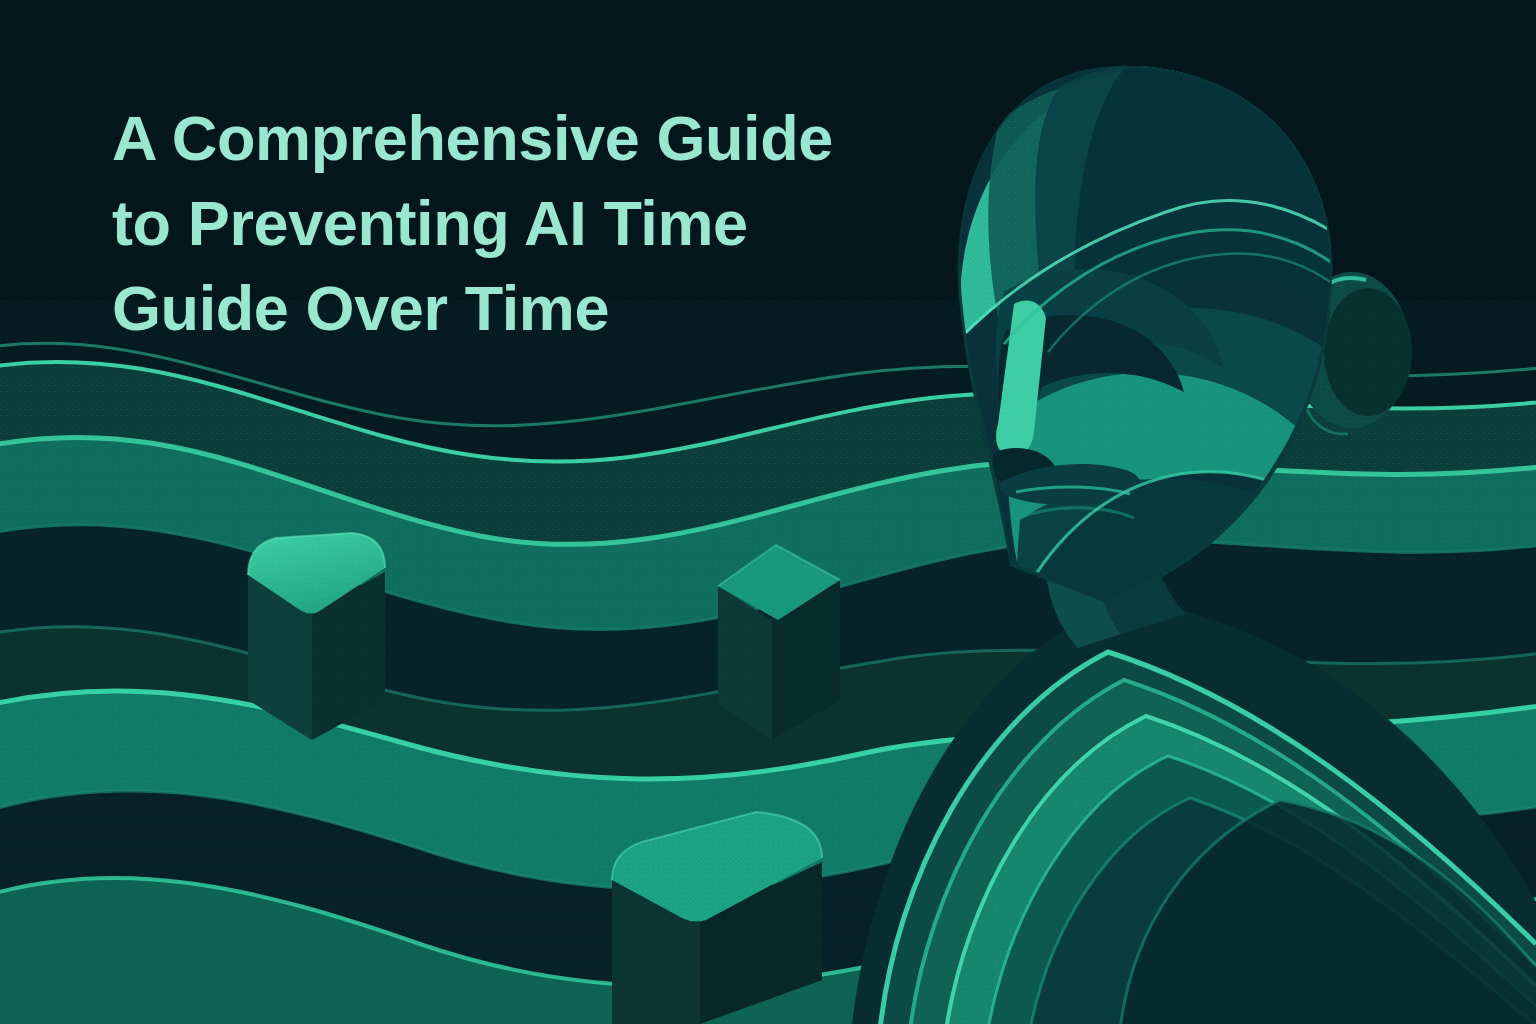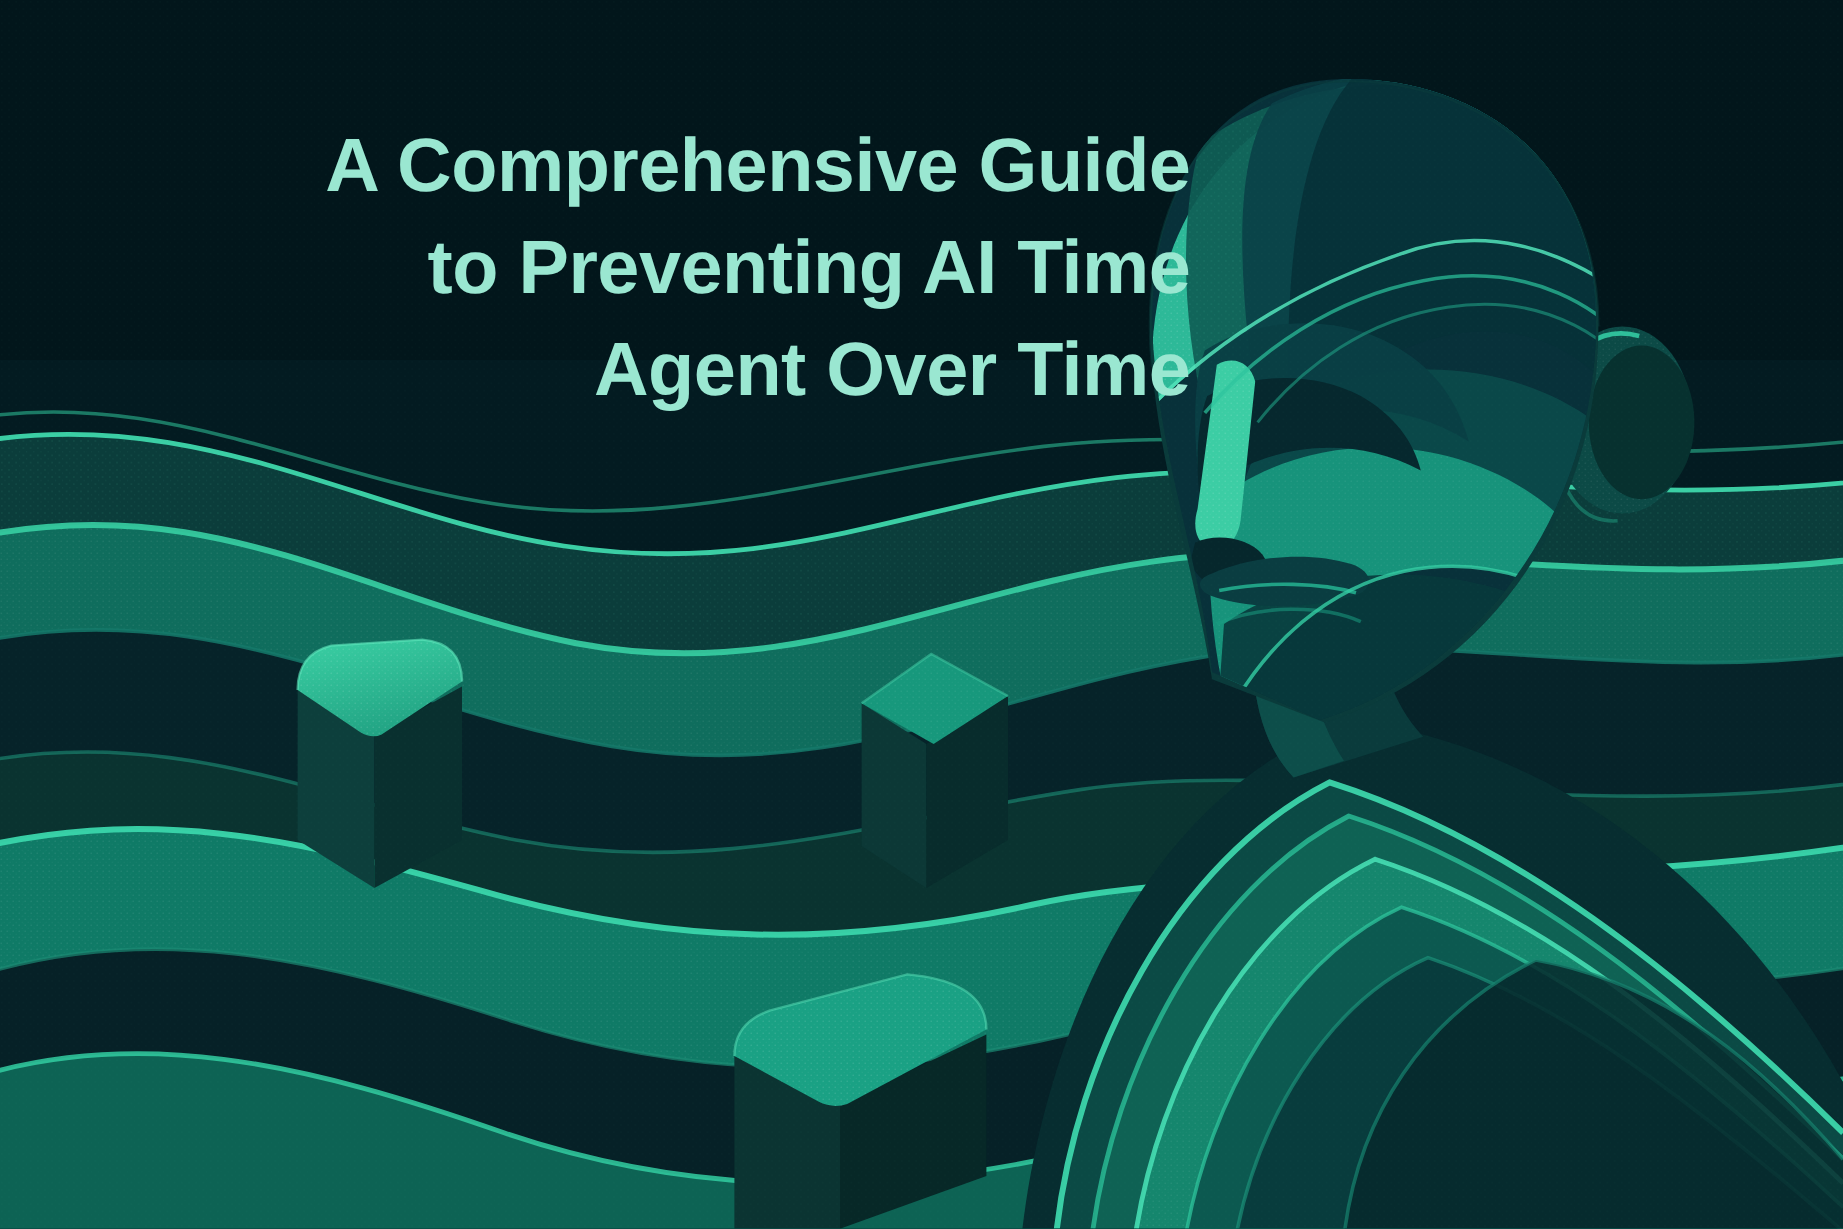--- a/index.html
+++ b/index.html
@@ -21,21 +21,20 @@
   }
   .title-line{
     display:block;
     font-size:63px;
     line-height:85px;
     font-weight:700;
     letter-spacing:-0.4px;
     color:#9ae7d1;
     white-space:nowrap;
     margin:0;
-    text-align:right;
   }
 </style>
 </head>
 <body>
 
 <div id="stage">
 
   <svg id="art" viewBox="0 0 1536 1024" preserveAspectRatio="none">
     <defs>
 
@@ -286,16 +285,16 @@
         <path d="M1332 272 C1332 126 1216 62 1112 68 C998 74 948 186 960 306" fill="none" stroke="#0a3b3b" stroke-width="2" opacity="0.5"></path>
       </g>
 
       <rect x="0" y="0" width="1536" height="1024" fill="url(#dotsFaint)" opacity="0.35"></rect>
     </g>
   </svg>
 
   <div class="title-block">
     <span class="title-line">A Comprehensive Guide</span>
     <span class="title-line">to Preventing AI Time</span>
-    <span class="title-line">Agent Over Time</span>
+    <span class="title-line">Guide Over Time</span>
   </div>
 
 </div>
 
 </body></html>

